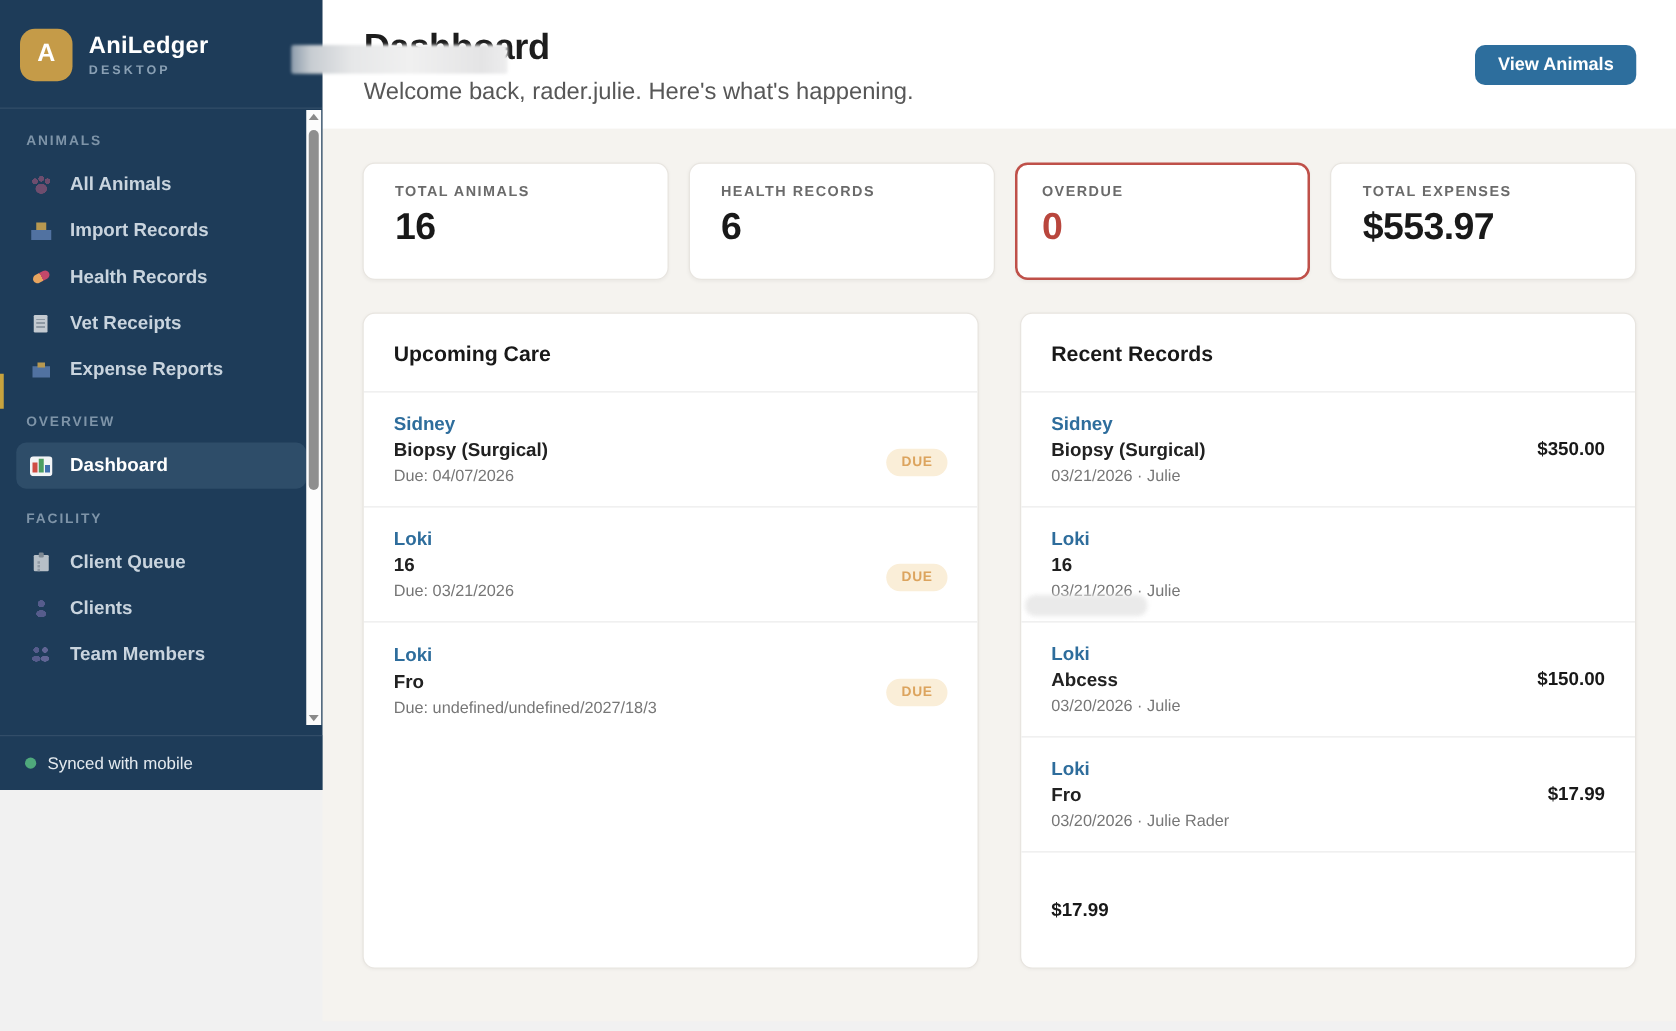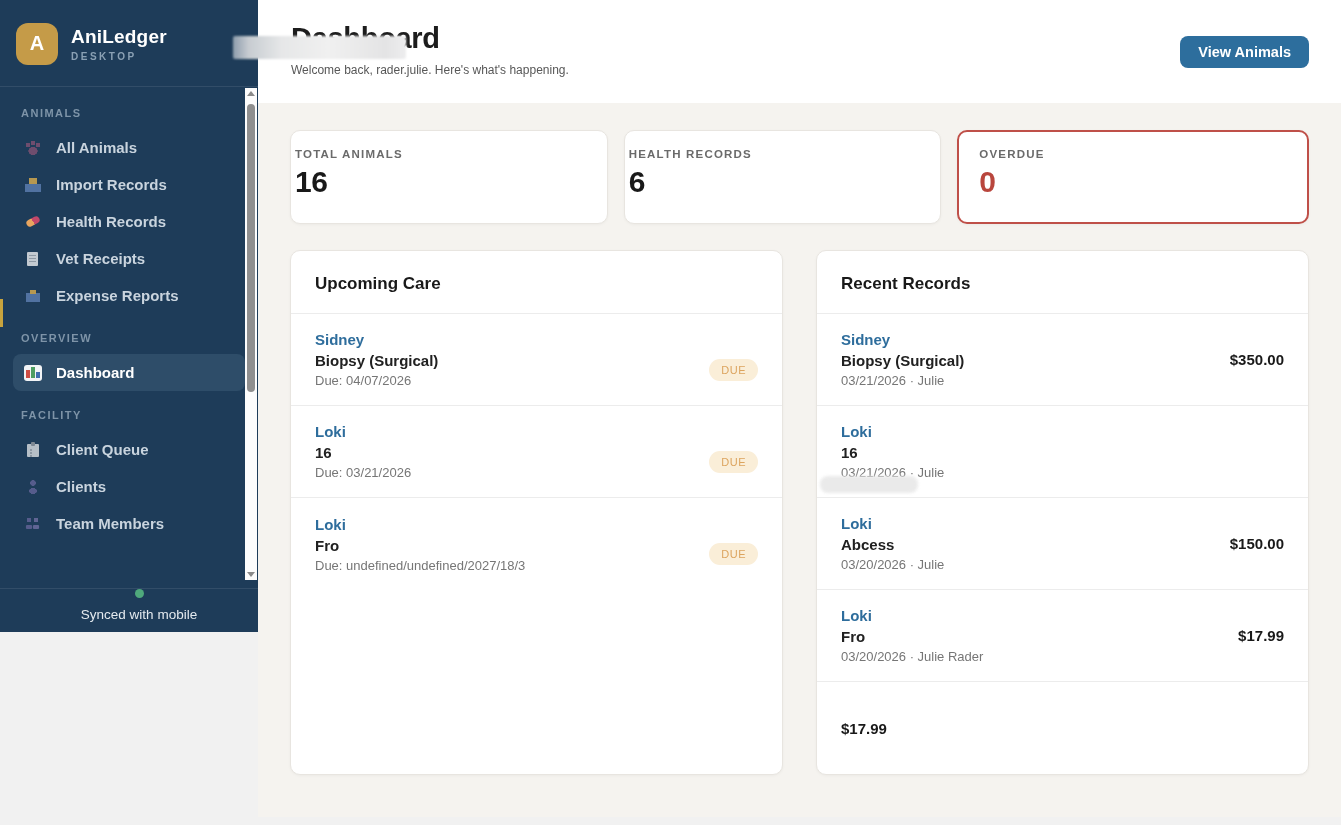--- a/index.html
+++ b/index.html
@@ -66,21 +66,21 @@
       radial-gradient(5px 5px at 9px 4px,#8f7cc0 55%,transparent 60%),
       radial-gradient(7px 5px at 9px 12px,#8f7cc0 55%,transparent 60%); }
   [data-name="people-icon"] { opacity:.5; background-image:
       radial-gradient(4px 4px at 5px 4px,#8f7cc0 55%,transparent 60%),
       radial-gradient(4px 4px at 12px 4px,#a18ed0 55%,transparent 60%),
       radial-gradient(6px 4px at 5px 11px,#8f7cc0 55%,transparent 60%),
       radial-gradient(6px 4px at 12px 11px,#a18ed0 55%,transparent 60%); }
 
   .sidebar-footer { position:absolute; left:0; bottom:0; width:258px; height:44px;
     background:#1e3c59; border-top:1px solid rgba(255,255,255,.09); display:flex;
-    align-items:center; gap:9px; padding-left:20px;flex-direction:column; }
+    align-items:center; gap:9px; padding-left:20px; }
   .sync-dot { width:9px; height:9px; border-radius:50%; background:#4fa97c; }
   .sync-text { color:#e4eaef; font-size:13.5px; }
 
   
   .scrollbar { position:absolute; left:245px; top:88px; width:12px; height:492px;
     background:#fcfcfc; z-index:5; }
   .scroll-arrow { position:absolute; left:0; width:12px; height:12px; }
   .scroll-arrow.up { top:0; } .scroll-arrow.down { bottom:0; }
   .scroll-arrow::before { content:''; position:absolute; left:2px;
     border-left:4px solid transparent; border-right:4px solid transparent; }
@@ -90,50 +90,50 @@
     background:#8f8f8f; border-radius:4px; }
 
   .edge-sliver { position:absolute; left:0; top:299px; width:3px; height:28px;
     background:#c7a33e; z-index:6; }
 
   
   .main { position:absolute; left:258px; top:0; width:1083px; height:825px; }
   .main-header { position:relative; height:103px; background:#ffffff; }
   .page-title { position:absolute; left:33px; top:22px; font-size:29px; font-weight:800;
     color:#1d1d1d; letter-spacing:-.3px; }
-  .page-subtitle { position:absolute; left:33px; top:63px; font-size:12px; color:#575757; }
+  .page-subtitle { position:absolute; left:33px; top:63px; font-size:19px; color:#575757; }
   .primary-btn { position:absolute; right:32px; top:36px; background:#2d6e9d; color:#fff;
     font-size:14.5px; font-weight:bold; padding:8px 18px; border:none; border-radius:8px;
     cursor:pointer; font-family:"Liberation Sans", sans-serif; }
 
   .content { position:absolute; left:0; top:103px; width:1083px; height:714px;
     background:#f5f3ef; padding:27px 32px; }
 
   .stats-row { display:flex; gap:16px; }
   .stat-card { flex:1; height:94px; background:#fff; border:1px solid #e8e5e0;
-    border-radius:10px; padding:17px 4px; box-shadow:0 1px 3px rgba(0,0,0,.04); }
+    border-radius:10px; padding:17px 25px; box-shadow:0 1px 3px rgba(0,0,0,.04); }
   .stat-card.alert { border:2px solid #bf5049; padding:16px 20px; }
   .stat-label { font-size:11.5px; color:#6a6a6a; letter-spacing:1.2px; font-weight:600; }
   .stat-value { font-size:30px; font-weight:800; color:#191919; margin-top:5px;
     letter-spacing:-.5px; }
   .stat-card.alert .stat-value { color:#b9463d; }
 
   .panels-row { display:flex; gap:33px; margin-top:26px; }
   .panel { flex:1; height:525px; background:#fff; border:1px solid #e8e5e0;
     border-radius:10px; overflow:hidden; box-shadow:0 1px 3px rgba(0,0,0,.04); }
   .panel-header { padding:23px 24px 19px 24px; border-bottom:1px solid #ececec;
     font-size:17px; font-weight:bold; color:#191919; }
   .list-row { display:flex; justify-content:space-between; align-items:center;
     padding:14px 24px; border-bottom:1px solid #ececec; min-height:92px; cursor:pointer; }
   .panel .list-row:last-child { border-bottom:none; }
   .row-animal { font-size:15px; font-weight:600; color:#2e6d9c; margin-bottom:4px;
     cursor:pointer; }
   .row-treatment { font-size:15px; font-weight:bold; color:#212121; margin-bottom:4px; }
   .row-meta { font-size:13px; color:#767676; }
-  .due-badge { background:#faeed8; color:#dca45e; font-size:11px; font-weight:normal;
+  .due-badge { background:#faeed8; color:#dca45e; font-size:11px; font-weight:bold;
     letter-spacing:.5px; padding:5px 12px; border-radius:20px;margin-top:20px; }
   .row-amount { font-size:15px; font-weight:bold; color:#191919; }
 
   
   .smudge-title { position:absolute; left:233px; top:36px; width:173px; height:23px;
     z-index:9; border-radius:2px; filter:blur(1.2px);
     background:linear-gradient(90deg,#8d9dac 0%,#c7ccd1 9%,#e6e7e8 28%,#f0f0f0 55%,#e4e4e5 88%,#ededee 100%); }
   .smudge-record { position:absolute; left:820px; top:476px; width:98px; height:17px;
     z-index:9; border-radius:8px; background:#e9e9e9; filter:blur(1.5px); opacity:.95; }
 </style>
@@ -235,20 +235,24 @@
             <div class="stat-value" data-name="stat-value">16</div>
           </div>
           <div class="stat-card" data-name="stat-card">
             <div class="stat-label" data-name="stat-label">HEALTH RECORDS</div>
             <div class="stat-value" data-name="stat-value">6</div>
           </div>
           <div class="stat-card alert" data-name="stat-card">
             <div class="stat-label" data-name="stat-label">OVERDUE</div>
             <div class="stat-value" data-name="stat-value">0</div>
           </div>
+          <div class="stat-card" data-name="stat-card">
+            <div class="stat-label" data-name="stat-label">TOTAL EXPENSES</div>
+            <div class="stat-value" data-name="stat-value">$553.97</div>
+          </div>
         </div>
 
       <div class="panels-row" data-name="panels-row">
         <section class="panel" data-name="upcoming-care-panel">
           <div class="panel-header" data-name="panel-title">Upcoming Care</div>
           <div>
 
           <div class="list-row" data-name="care-row">
                 <div>
                   <div class="row-animal" data-name="animal-name-link">Sidney</div>

